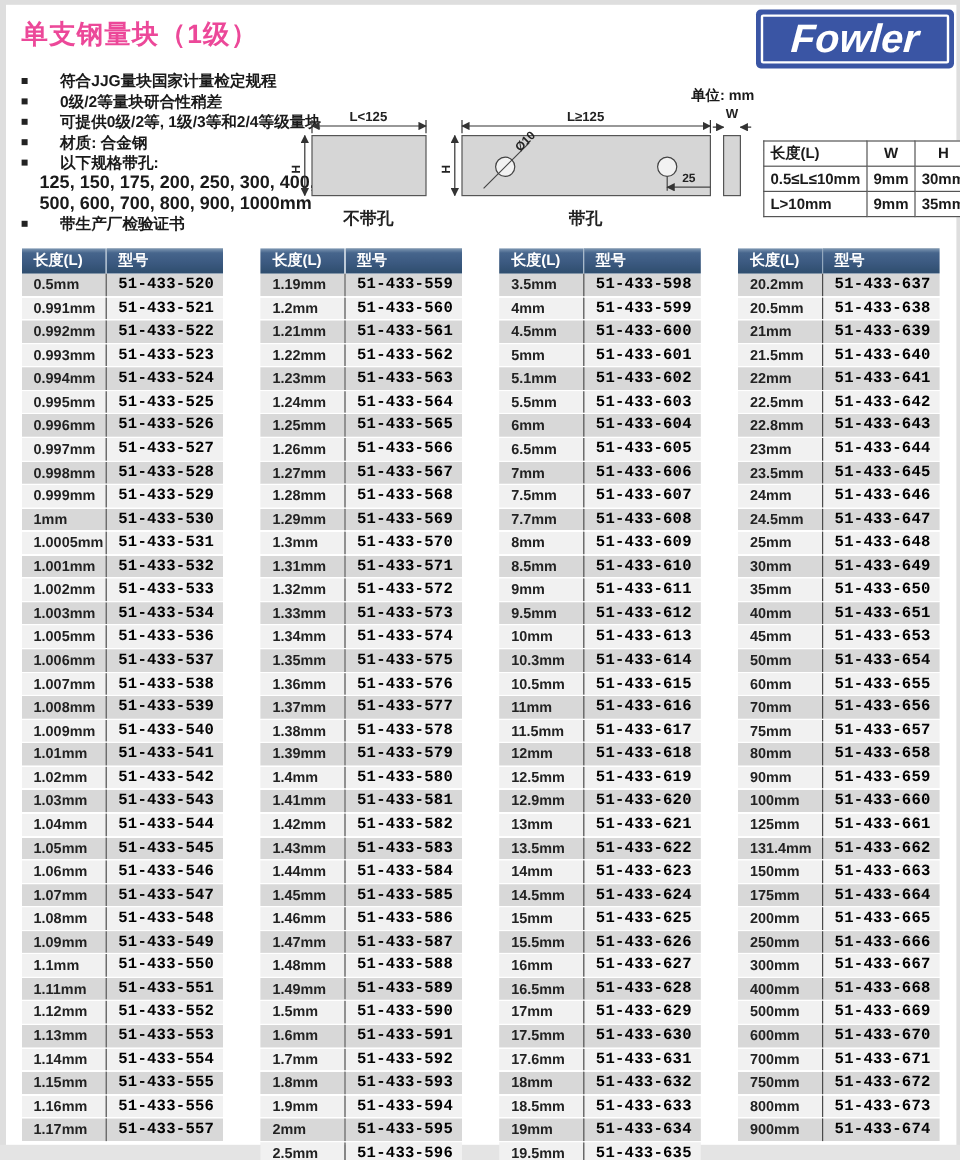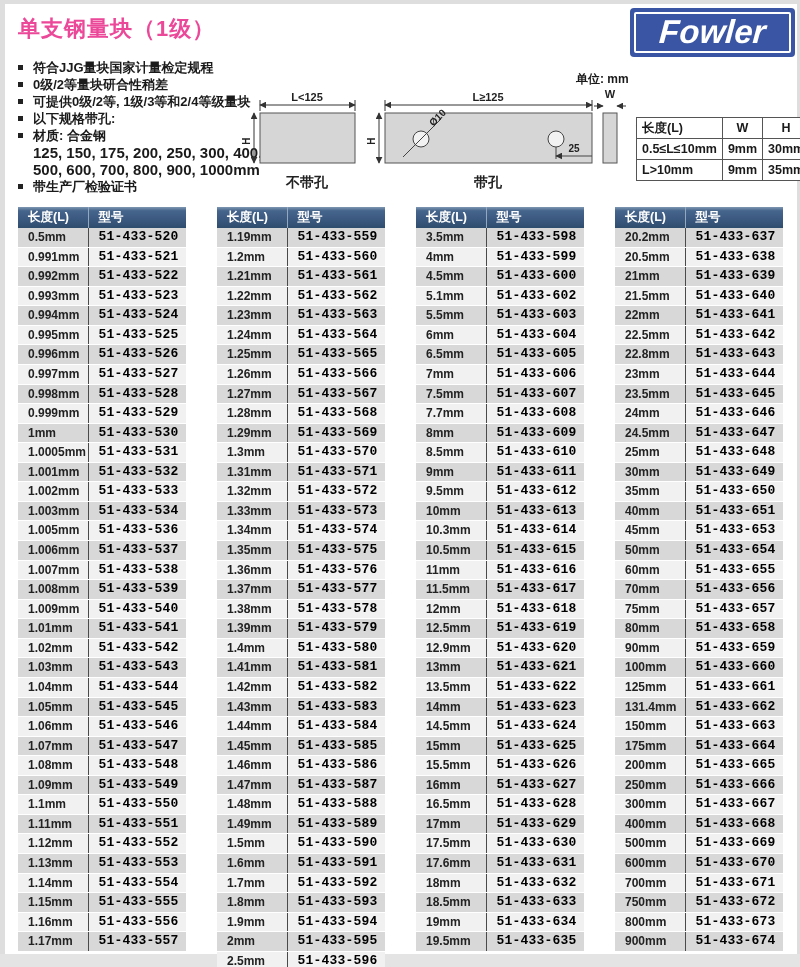--- a/index.html
+++ b/index.html
@@ -15,21 +15,21 @@
 
   .title{position:absolute;left:18px;top:14px;font-size:22px;font-weight:bold;color:#ec4899;letter-spacing:1px;}
 
   .logo{position:absolute;left:630px;top:8px;width:165px;height:49px;background:#3a55a4;border-radius:4px;}
   .logo::before{content:"";position:absolute;inset:4px;border:2px solid #ffffff;border-radius:2px;}
   .logo .word{position:absolute;inset:0;display:flex;align-items:center;justify-content:center;
     color:#fff;font-size:33px;font-weight:bold;font-style:italic;transform:skewX(-4deg);padding-bottom:2px;}
 
   .features{position:absolute;left:18px;top:59px;margin:0;padding:0;list-style:none;
     font-size:13px;font-weight:bold;color:#1a1a1a;}
-  .features li{display:flex;align-items:center;height:17px;line-height:17px;white-space:nowrap;}
+  .features li{display:flex;align-items:center;height:17px;line-height:17px;white-space:nowrap;gap:17px;}
   .features li .bullet{width:5px;height:5px;background:#222;margin-right:10px;flex:0 0 auto;}
   .features li.sub{padding-left:15px;font-size:15px;}
 
   .diagram{position:absolute;left:242px;top:86px;}
   .diagram text{font-family:"Liberation Sans",sans-serif;fill:#222;}
 
   .unit-label{position:absolute;left:576px;top:71px;font-size:12px;font-weight:bold;}
 
   .size-title{position:absolute;left:636px;top:99px;font-size:13.5px;font-weight:bold;margin-top:20px;}
   table.size-table{position:absolute;left:636px;top:117px;border-collapse:collapse;background:#fff;table-layout:fixed;}
@@ -77,25 +77,25 @@
     <li>
       <span class="bullet"></span>
       <span>0级/2等量块研合性稍差</span>
     </li>
     <li>
       <span class="bullet"></span>
       <span>可提供0级/2等, 1级/3等和2/4等级量块</span>
     </li>
     <li>
       <span class="bullet"></span>
-      <span>以下规格带孔:</span>
+      <span>材质: 合金钢</span>
     </li>
     <li>
       <span class="bullet"></span>
-      <span>材质: 合金钢</span>
+      <span>以下规格带孔:</span>
     </li>
     <li class="sub">125, 150, 175, 200, 250, 300, 400,</li>
     <li class="sub">500, 600, 700, 800, 900, 1000mm</li>
     <li>
       <span class="bullet"></span>
       <span>带生产厂检验证书</span>
     </li>
   </ul>
 
 <div class="unit-label">单位: mm</div>
@@ -509,20 +509,24 @@
       </tr>
       <tr>
         <td class="len">4mm</td>
         <td class="model">51-433-599</td>
       </tr>
       <tr>
         <td class="len">4.5mm</td>
         <td class="model">51-433-600</td>
       </tr>
       <tr>
+        <td class="len">5mm</td>
+        <td class="model">51-433-601</td>
+      </tr>
+      <tr>
         <td class="len">5.1mm</td>
         <td class="model">51-433-602</td>
       </tr>
       <tr>
         <td class="len">5.5mm</td>
         <td class="model">51-433-603</td>
       </tr>
       <tr>
         <td class="len">6mm</td>
         <td class="model">51-433-604</td>

